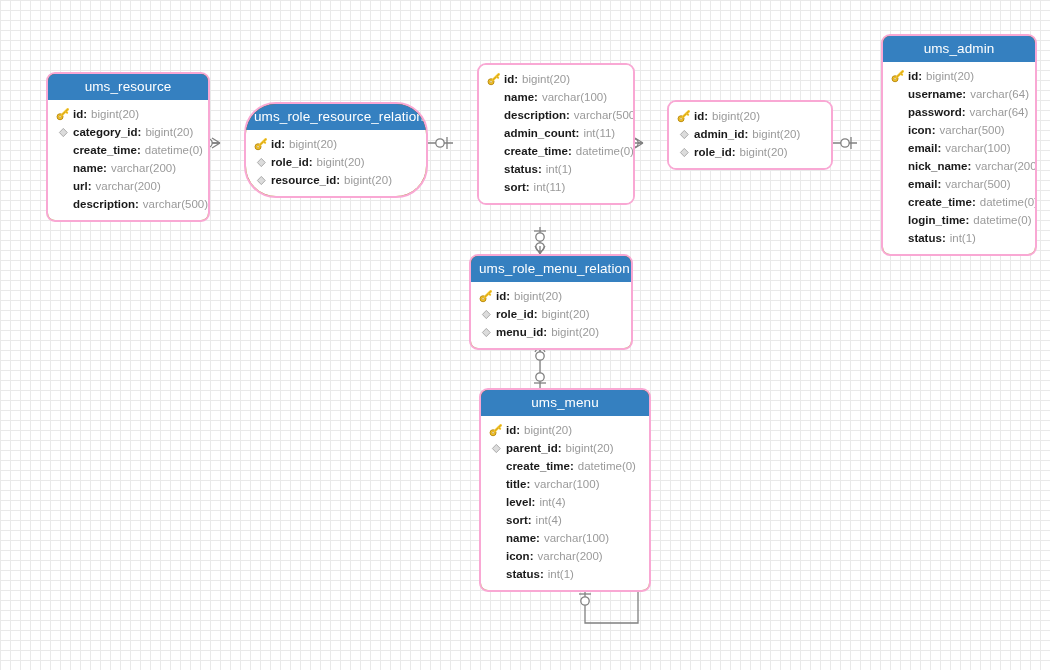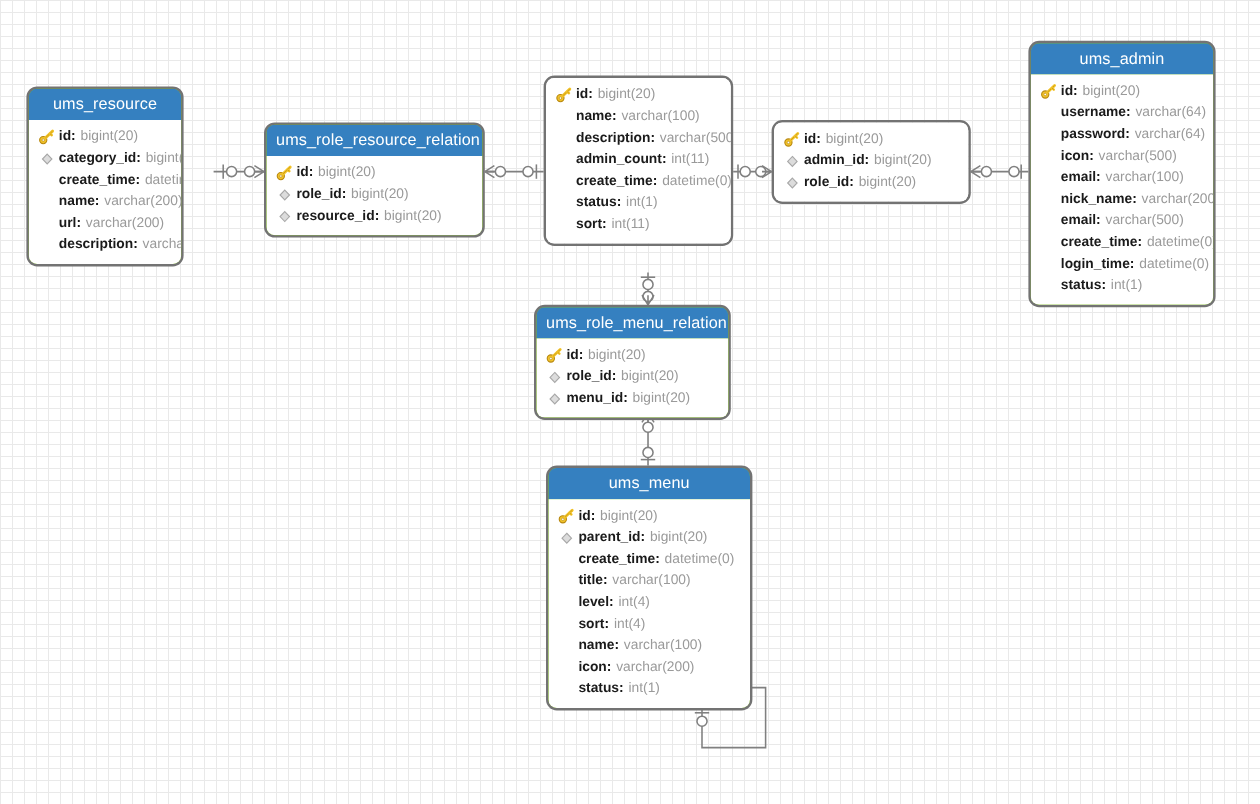--- a/index.html
+++ b/index.html
@@ -12,25 +12,26 @@
       linear-gradient(to right, #dcdcdc 1px, transparent 1px),
       linear-gradient(to bottom, #dcdcdc 1px, transparent 1px);
     background-size:10px 10px,10px 10px,50px 50px,50px 50px;
     background-position:0 0,0 0,0 0,0 0;
     font-family:"Liberation Sans", sans-serif;
   }
   #canvas{position:absolute;inset:0;}
   svg#links{position:absolute;left:0;top:0;width:1050px;height:670px;overflow:visible;pointer-events:none;}
   .entity{
     position:absolute;
-    border:2px solid #737373;
+    border:2px solid #f9a8d4;
     border-radius:9px;
-    background:#84cc16;
+    background:#a16207;
     box-sizing:border-box;
     overflow:hidden;
+    margin-left:24px;
   }
   .entity-header{
     background:#3580c0;
     color:#ffffff;
     font-size:13.5px;
     text-align:center;
     padding:5px 8px 6px 8px;
     white-space:nowrap;
     letter-spacing:.1px;
   }
@@ -113,21 +114,21 @@
         <path d="M607,573 L638,573 L638,623 L585,623 L585,581"></path>
         <path d="M607,573 L615,568 M607,573 L615,573 M607,573 L615,578"></path>
         <circle cx="620" cy="573" r="4.2" fill="#ffffff"></circle>
         <circle cx="585" cy="601" r="4.2" fill="#ffffff"></circle>
         <line x1="579" y1="594" x2="591" y2="594"></line>
       </g>
 
     </g>
   </svg>
 
-<div class="entity" style="left: 22px; top: 72px; width: 131px;">
+<div class="entity" style="left: 22px; top: 72px; width: 164px;">
       <div class="entity-header">ums_resource</div>
       <div class="fields">
         <div class="field">
           <span class="fi icon-key">
             <svg width="15" height="15" viewBox="0 0 16 16">
               <circle cx="4.3" cy="10.4" r="3.2" fill="#f2c329" stroke="#b8880f" stroke-width="1"></circle>
               <circle cx="4.3" cy="10.4" r="1.1" fill="#ffffff" stroke="#b8880f" stroke-width=".6"></circle>
               <path d="M6.3,8.4 L12.6,2.4" stroke="#f2c329" stroke-width="2.6" stroke-linecap="round"></path>
               <path d="M6.3,8.4 L12.6,2.4" stroke="#b8880f" stroke-width=".55" fill="none"></path>
               <path d="M10.3,4.7 L11.9,6.1" stroke="#f2c329" stroke-width="2.2" stroke-linecap="round"></path>
@@ -167,21 +168,21 @@
           <span class="ftype" style="margin-left: 3px;">varchar(200)</span>
         </div>
         <div class="field">
           <span class="fi"></span>
           <span class="fname">description</span>
           <span class="colon">:</span>
           <span class="ftype" style="margin-left: 3px;">varchar(500)</span>
         </div>
       </div>
     </div>
-    <div class="entity" style="left: 220px; top: 102px; width: 184px;">
+    <div class="entity" style="left: 220px; top: 102px; width: 184px; border-radius: 32px;">
       <div class="entity-header">ums_role_resource_relation</div>
       <div class="fields">
         <div class="field">
           <span class="fi icon-key">
             <svg width="15" height="15" viewBox="0 0 16 16">
               <circle cx="4.3" cy="10.4" r="3.2" fill="#f2c329" stroke="#b8880f" stroke-width="1"></circle>
               <circle cx="4.3" cy="10.4" r="1.1" fill="#ffffff" stroke="#b8880f" stroke-width=".6"></circle>
               <path d="M6.3,8.4 L12.6,2.4" stroke="#f2c329" stroke-width="2.6" stroke-linecap="round"></path>
               <path d="M6.3,8.4 L12.6,2.4" stroke="#b8880f" stroke-width=".55" fill="none"></path>
               <path d="M10.3,4.7 L11.9,6.1" stroke="#f2c329" stroke-width="2.2" stroke-linecap="round"></path>

